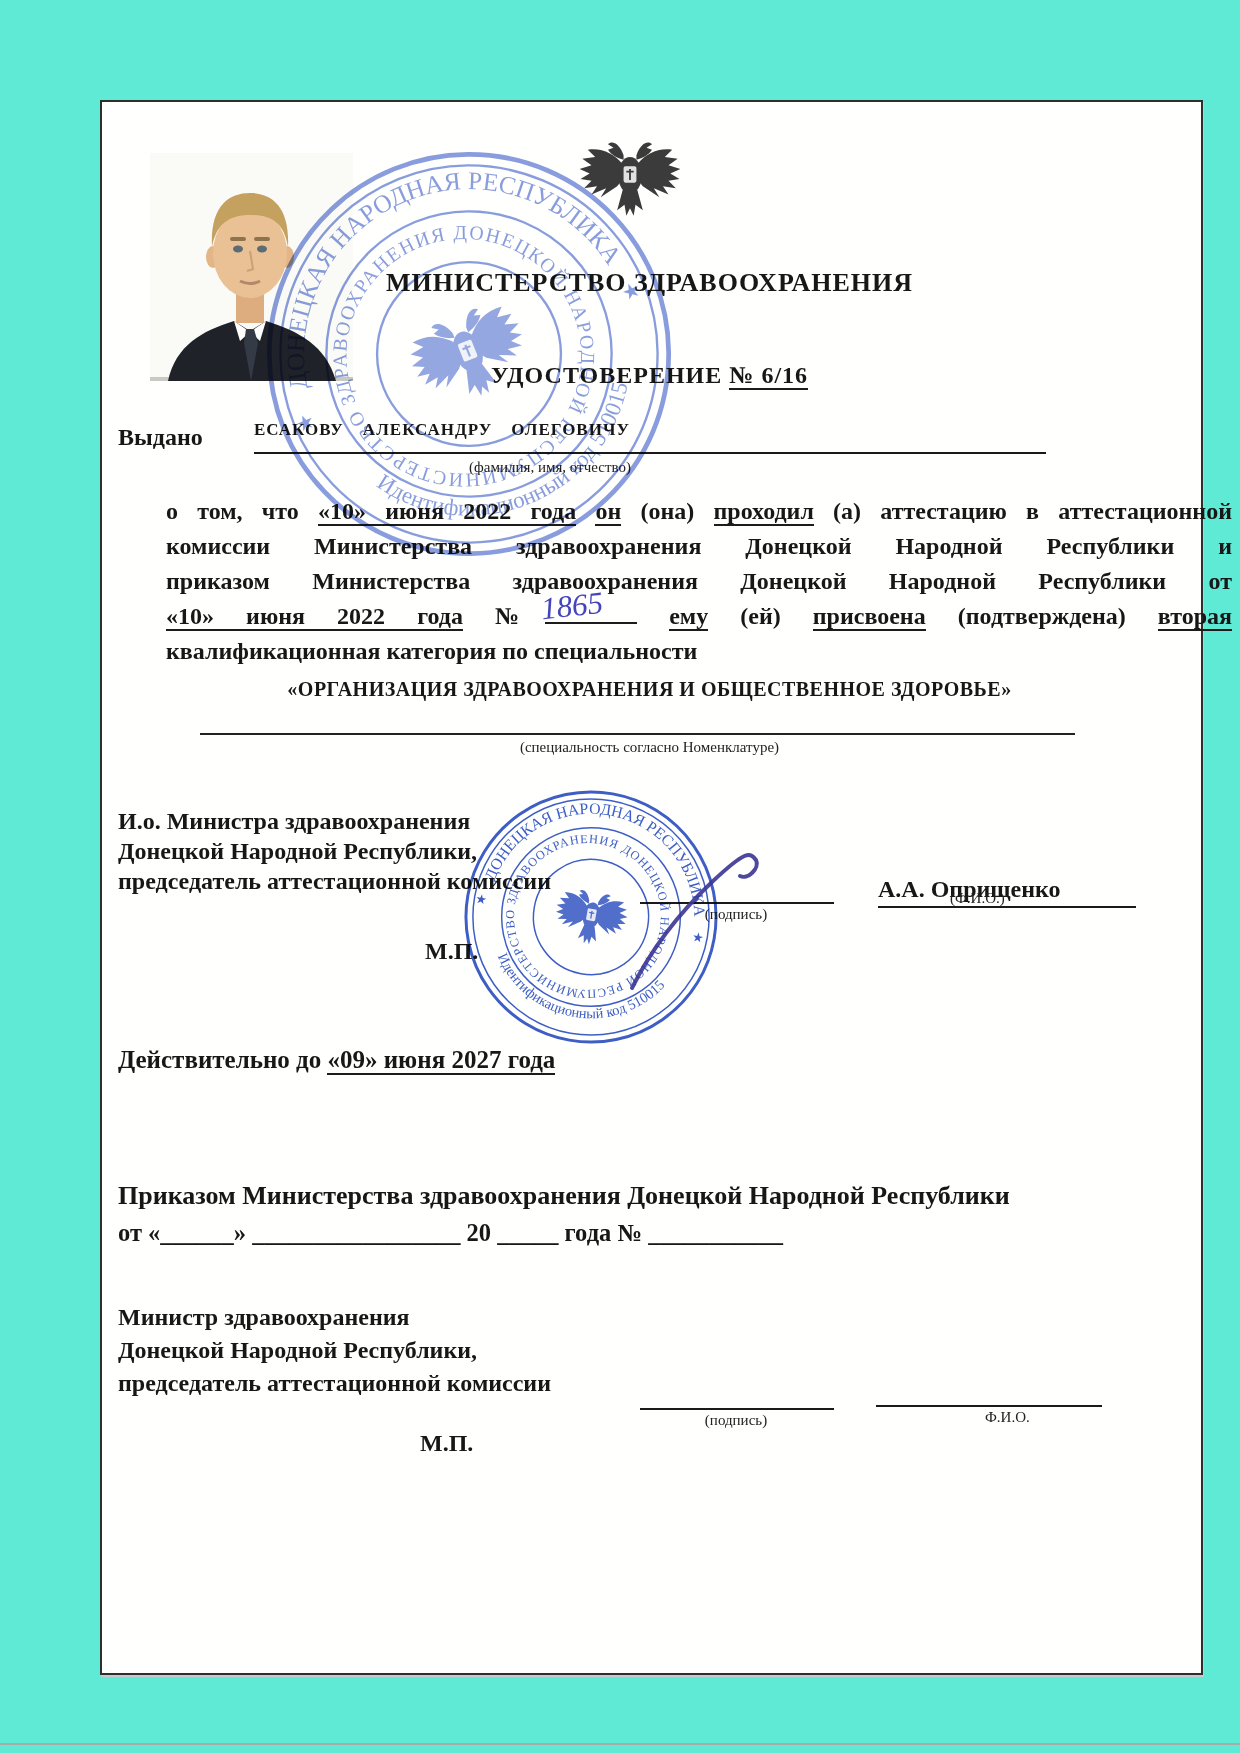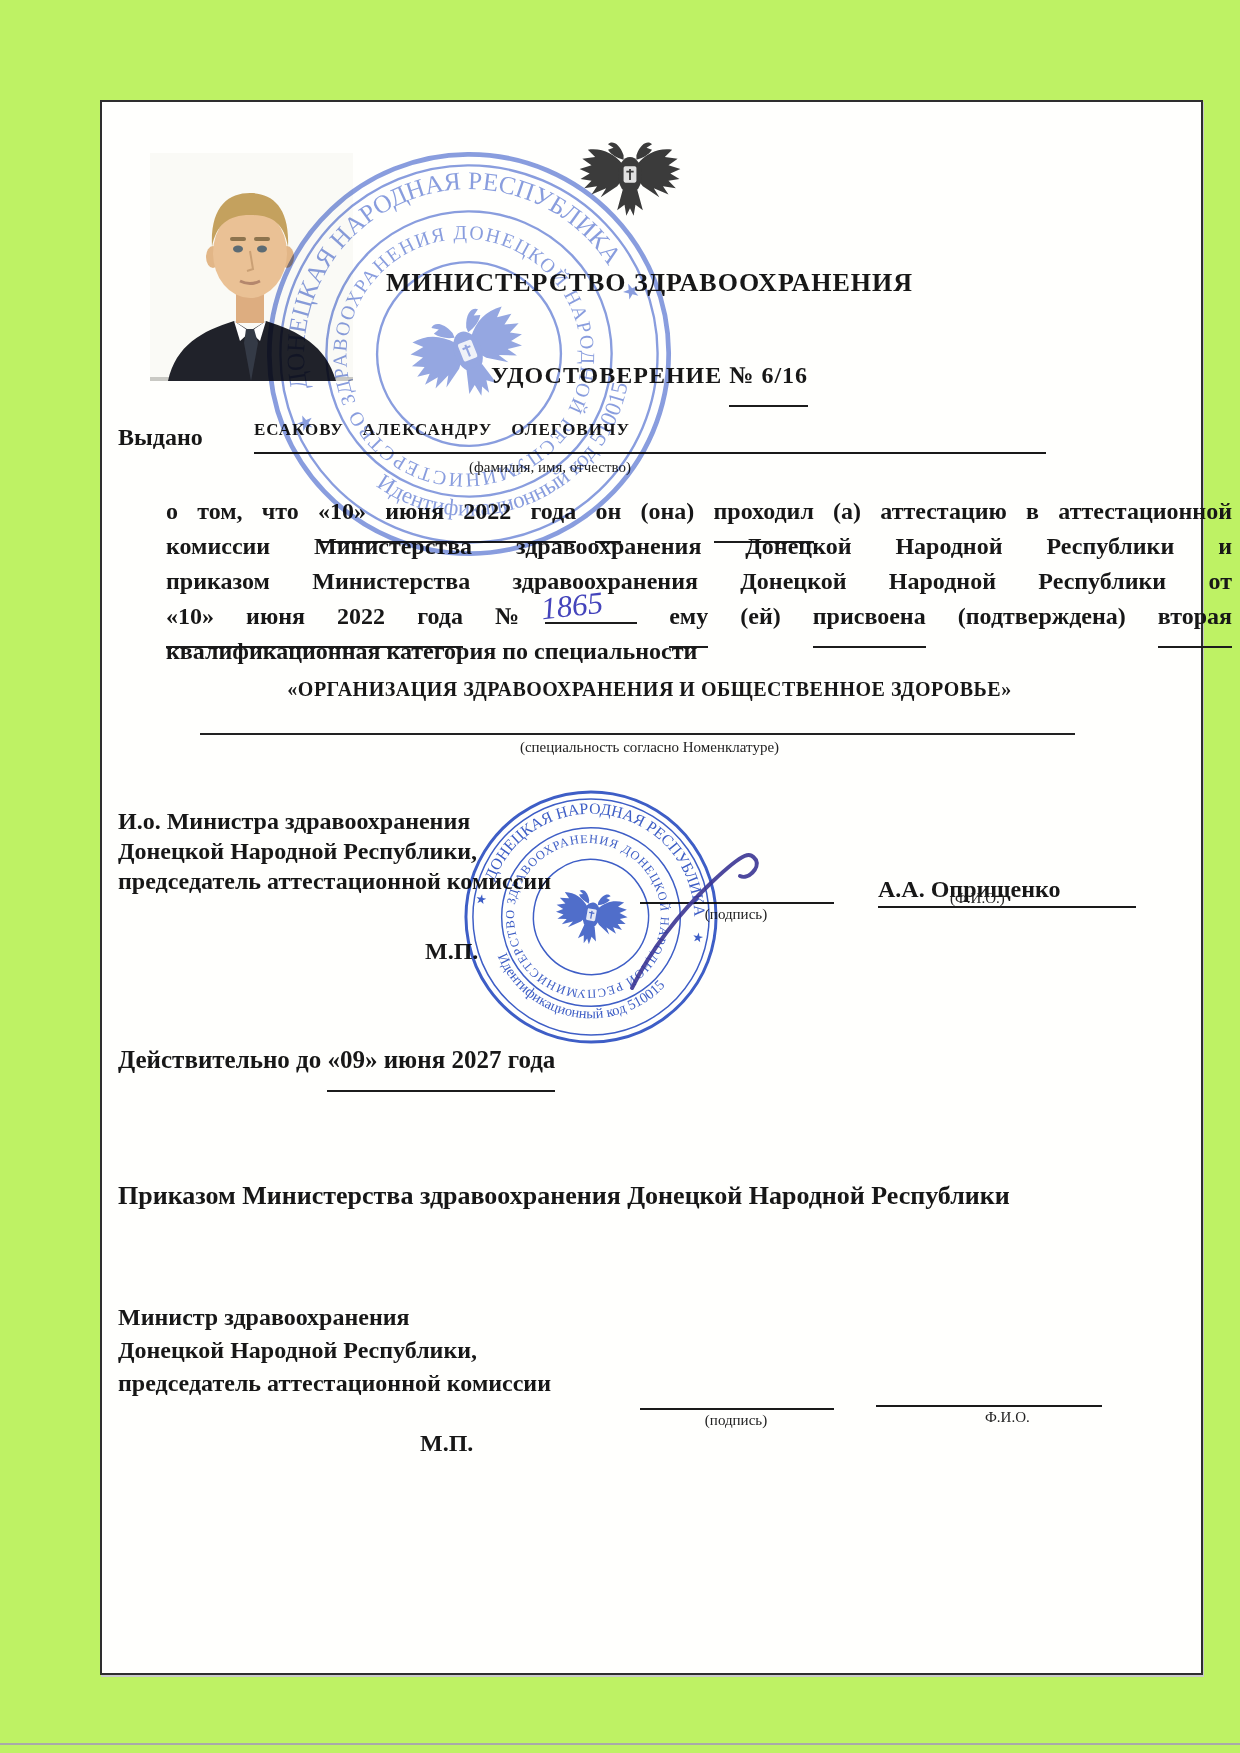--- a/index.html
+++ b/index.html
@@ -1,28 +1,28 @@
 <!DOCTYPE html>
 <html><head>
 <meta charset="utf-8">
 <style>
   html,body{margin:0;padding:0;background:#ffffff;}
-  .page{position:relative;width:1240px;height:1753px;background:#bef264;overflow:hidden;
+  .page{position:relative;width:1240px;height:1753px;background:#5eead4;overflow:hidden;
         font-family:"Liberation Serif","DejaVu Serif",serif;color:#171717;}
   .frame{position:absolute;left:100px;top:100px;width:1099px;height:1571px;
          border:2px solid #2e2e2e;background:#fffffd;box-shadow:1px 2px 0 #c9c9c9;}
   .abs{position:absolute;}
   .b{font-weight:700;}
   .center{text-align:center;}
   .t26{font-size:26px;letter-spacing:1px;font-weight:700;}
   .t24{font-size:24px;font-weight:700;}
   .t25{font-size:25px;font-weight:700;}
   .t27{font-size:20px;font-weight:700;letter-spacing:.5px;}
   .hint{font-size:15px;font-weight:400;color:#222;}
-  .u{border-bottom:2px solid #1c1c1c;padding-bottom:17px;}
+  .u{border-bottom:2px solid #1c1c1c;padding-bottom:0;}
   .para-line{font-size:24px;font-weight:700;height:35px;line-height:35px;white-space:nowrap;}
   .jl{white-space:normal;text-align:justify;text-align-last:justify;}
   .rule{background:#222;height:2px;}
   .sig-line{border-top:2px solid #1a1a1a;height:0;}
   .blank-num{display:inline-block;width:92px;border-bottom:2.5px solid #1c1c1c;height:20px;position:relative;vertical-align:baseline;}
   .hand{position:absolute;left:-4px;top:-14px;font-size:31px;color:#4444bb;font-style:italic;
         font-family:"Liberation Serif",serif;transform:rotate(-6deg);font-weight:400;white-space:nowrap;}
   .name-box{border-bottom:2.5px solid #191919;height:32px;}
   .name-text{font-size:17px;font-weight:700;letter-spacing:1px;word-spacing:14px;text-align:right;}
   .stamp{mix-blend-mode:multiply;}
@@ -130,20 +130,21 @@
   <div class="abs t24" style="left:878px;top:876px;">А.А. Оприщенко</div>
   <div class="abs sig-line" style="left:878px;top:906px;width:258px;"></div>
   <div class="abs hint" style="left:950px;top:890px;">(Ф.И.О.)</div>
   <div class="abs t24" style="left:425px;top:938px;">М.П.</div>
 
   <div class="abs t25" style="left:118px;top:1046px;">
     <span>Действительно до </span><span class="u">«09» июня 2027 года</span>
   </div>
 
   <div class="abs t24" style="left:118px;top:1181px;font-size:26px;">Приказом Министерства здравоохранения Донецкой Народной Республики</div>
+  <div class="abs t24" style="left:118px;top:1219px;font-size:24.5px;">от «______» _________________ 20 _____ года № ___________</div>
 
   <div class="abs t24" style="left:118px;top:1304px;">Министр здравоохранения</div>
   <div class="abs t24" style="left:118px;top:1337px;">Донецкой Народной Республики,</div>
   <div class="abs t24" style="left:118px;top:1370px;">председатель аттестационной комиссии</div>
   <div class="abs sig-line" style="left:640px;top:1408px;width:194px;"></div>
   <div class="abs center hint" style="left:656px;top:1412px;width:160px;">(подпись)</div>
   <div class="abs sig-line" style="left:876px;top:1405px;width:226px;"></div>
   <div class="abs hint" style="left:985px;top:1409px;">Ф.И.О.</div>
   <div class="abs t24" style="left:420px;top:1430px;">М.П.</div>
 

